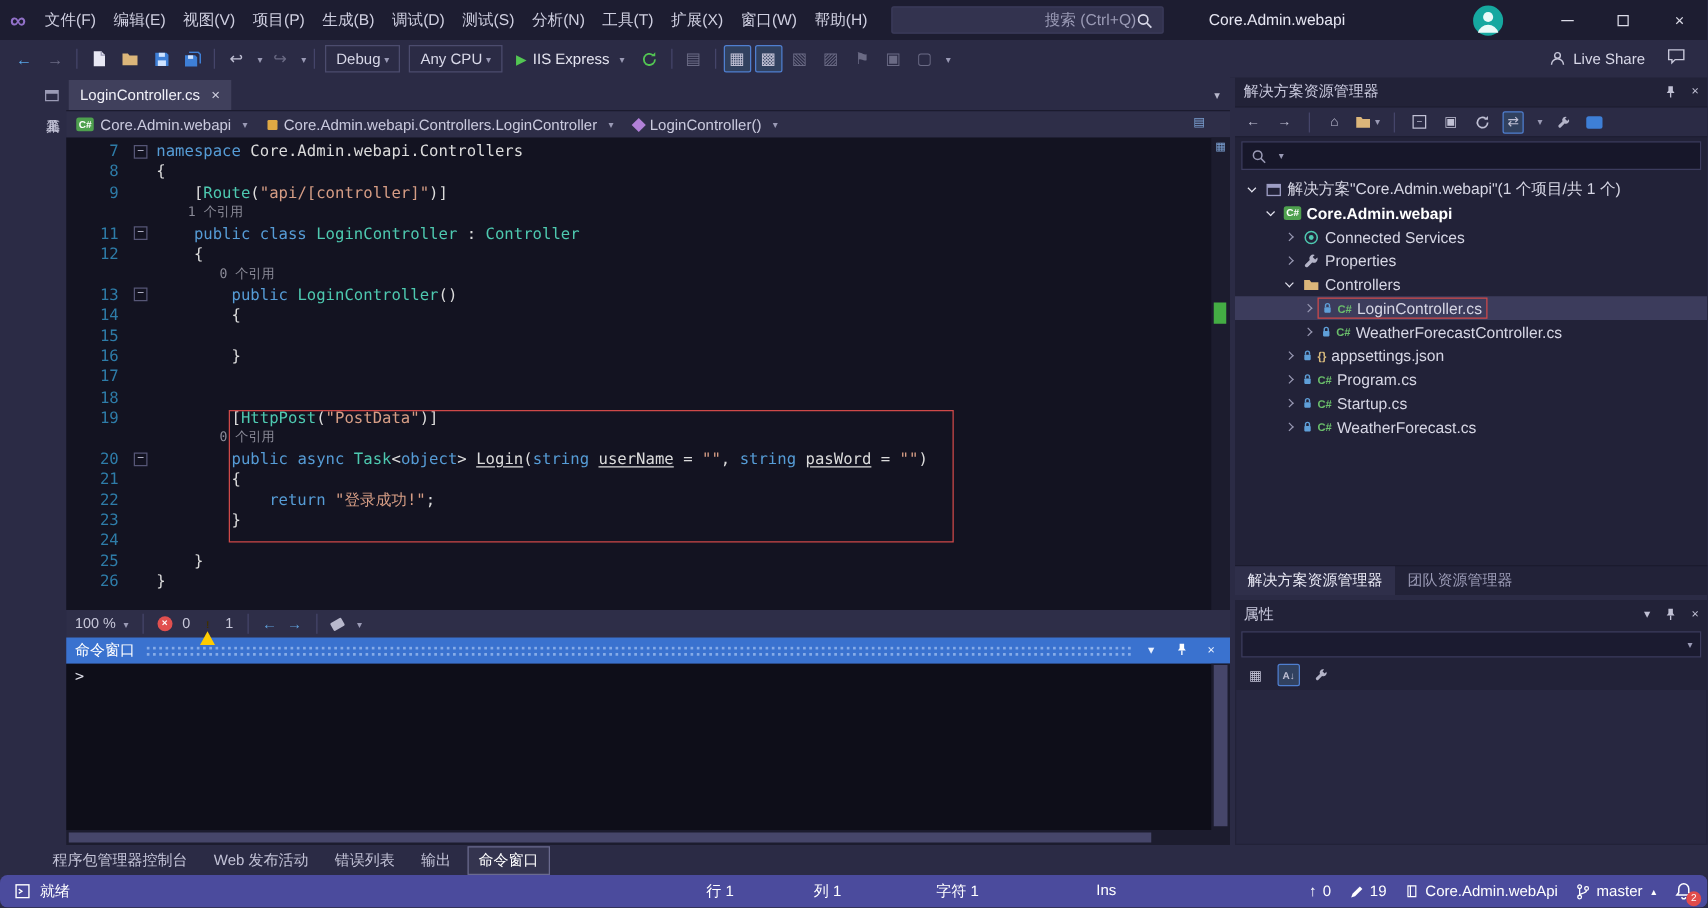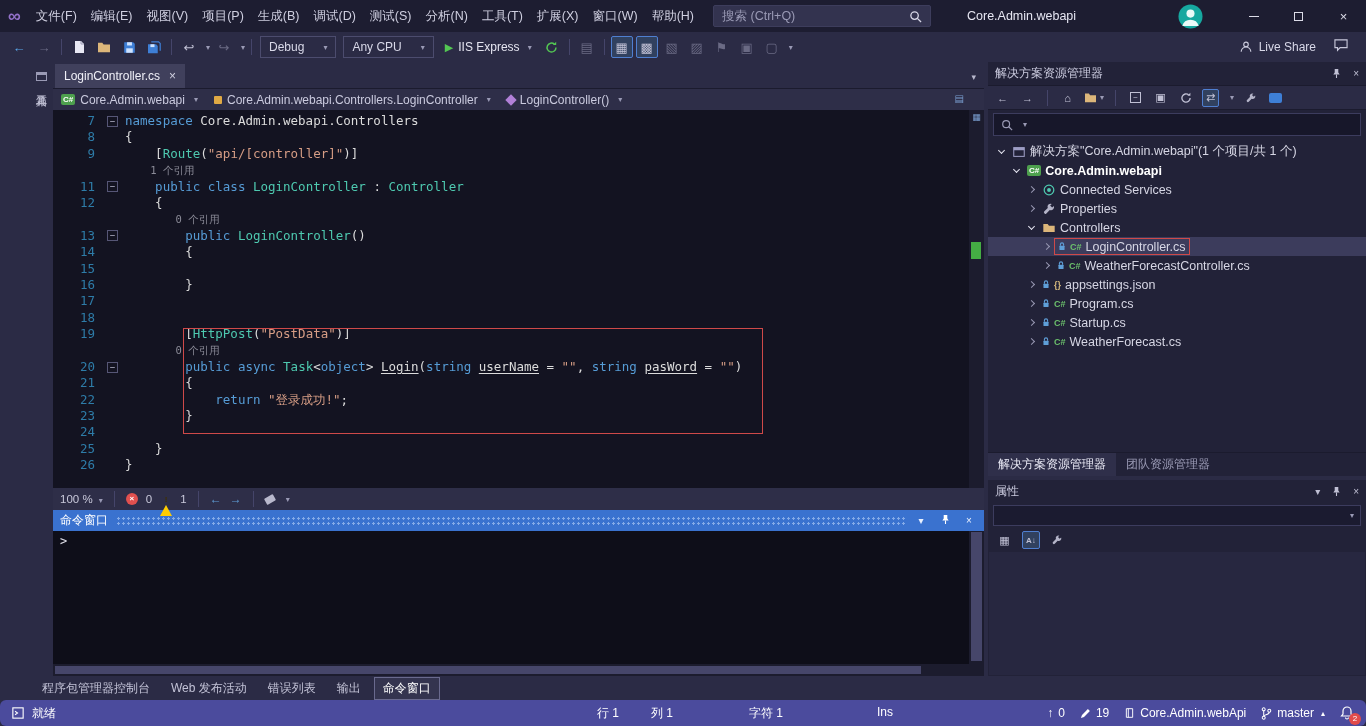--- a/index.html
+++ b/index.html
@@ -5,37 +5,37 @@
 *{margin:0;padding:0;box-sizing:border-box;}
 html,body{width:1366px;height:726px;overflow:hidden;}
 body{background:#2b2b45;font-family:"Liberation Sans","DejaVu Sans",sans-serif;color:#ccc;position:relative;font-size:12px;}
 
 
 .titlebar{height:32px;background:#1d1d31;display:flex;align-items:center;padding-left:8px;font-size:12.5px;color:#cfcfe0;}
 .vs-logo{color:#9271c9;font-size:18px;font-weight:bold;margin-right:8px;}
 .menu-bar{display:flex;}
 .menu-item{padding:0 7px;line-height:32px;cursor:default;}
 .tb-search{margin-left:12px;width:218px;height:22px;background:#33334f;border:1px solid #3d3d5c;border-radius:2px;display:flex;align-items:center;padding:0 8px;color:#9a9ab5;}
-.tb-search .ph{flex:1;}
+.tb-search .ph{flex:1;text-align:right;}
 .win-title{margin-left:36px;color:#e6e6f2;}
 .tb-right{margin-left:auto;display:flex;align-items:center;}
 .avatar{width:25px;height:25px;margin-right:28px;display:inline-flex;}
 .win-controls{display:flex;}
 .win-btn{width:45px;height:32px;display:flex;align-items:center;justify-content:center;color:#dcdce8;font-size:13px;}
 .min-glyph{width:10px;border-top:1.4px solid #dcdce8;display:inline-block;}
 .box-glyph{width:9px;height:9px;border:1px solid #dcdce8;display:inline-block;}
 
 
 .toolbar{height:30px;display:flex;align-items:center;padding:0 8px;gap:3px;}
 .ticon{min-width:22px;height:22px;display:inline-flex;align-items:center;justify-content:center;color:#c0c0d4;font-size:13px;}
 .ticon.dim{color:#6a6a84;}
 .ticon.blue{color:#58a6e8;}
 .tsep{width:1px;height:16px;background:#45456a;margin:0 3px;}
 .caret{font-size:8px;color:#9a9ab5;margin-left:3px;}
-.dd{display:flex;align-items:center;height:22px;background:#2b2b45;border:1px solid #4c4c6e;padding:0 8px;color:#d8d8e8;margin:0 2px;gap:16px;}
+.dd{display:flex;align-items:center;height:22px;background:#2b2b45;border:1px solid #4c4c6e;padding:0 8px;color:#d8d8e8;margin:0 2px;}
 .run{display:flex;align-items:center;gap:5px;padding:0 6px;color:#e4e4f0;}
 .play{color:#53c653;font-size:11px;}
 .icon-active{border:1px solid #4f7fd0;background:#31415f;border-radius:2px;}
 .tb-end{margin-left:auto;display:flex;align-items:center;gap:18px;margin-right:10px;color:#d8d8e8;}
 .live-share{display:flex;align-items:center;gap:6px;}
 
 
 .main{display:flex;height:614px;margin-left:29px;}
 .left-rail{width:24px;display:flex;flex-direction:column;align-items:center;padding-top:10px;flex:none;}
 .rail-tab{writing-mode:vertical-rl;font-size:11px;color:#c4c4d8;display:flex;align-items:center;gap:6px;}
@@ -127,21 +127,21 @@
 .props-panel{height:200px;border-top:4px solid #2b2b45;display:flex;flex-direction:column;background:#222238;}
 .props-combo{height:21px;margin:2px 5px;background:#1b1b30;border:1px solid #3c3c5e;display:flex;align-items:center;justify-content:flex-end;padding:0 6px;}
 .props-toolbar{height:24px;display:flex;align-items:center;gap:9px;padding:0 8px;}
 .az{font:bold 8px "Liberation Sans",sans-serif;color:#c0c0d4;padding:2px 3px;}
 .props-body{flex:1;background:#272740;margin:0 1px 1px;}
 
 
 .statusbar{height:26px;background:#4b4b9d;display:flex;align-items:center;color:#fff;position:relative;padding:0 12px;border-radius:6px;}
 .sb-left{display:flex;align-items:center;gap:8px;}
 .sb-mid{position:absolute;left:565px;display:flex;}
-.sb-mid .w1{width:86px;text-align:center;} .sb-mid .w2{width:98px;} .sb-mid .w3{width:128px;}
+.sb-mid .w1{width:86px;} .sb-mid .w2{width:98px;} .sb-mid .w3{width:128px;}
 .sb-right{margin-left:auto;display:flex;align-items:center;gap:15px;}
 .sb-item{display:flex;align-items:center;gap:5px;}
 .bell{position:relative;display:inline-flex;}
 .badge{position:absolute;right:-7px;bottom:-5px;background:#e14b4b;color:#fff;border-radius:50%;width:12px;height:12px;font-size:8px;line-height:12px;text-align:center;}
 .b-caret{font-size:8px;margin-left:2px;}
 </style>
 </head>
 <body>
 
 <div class="titlebar">

